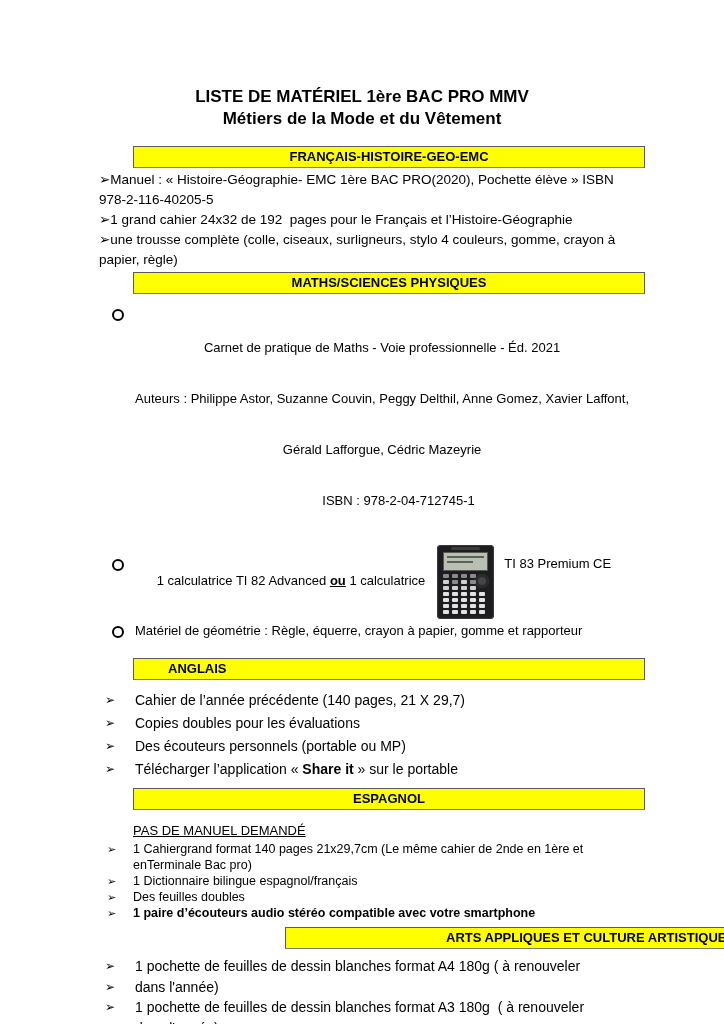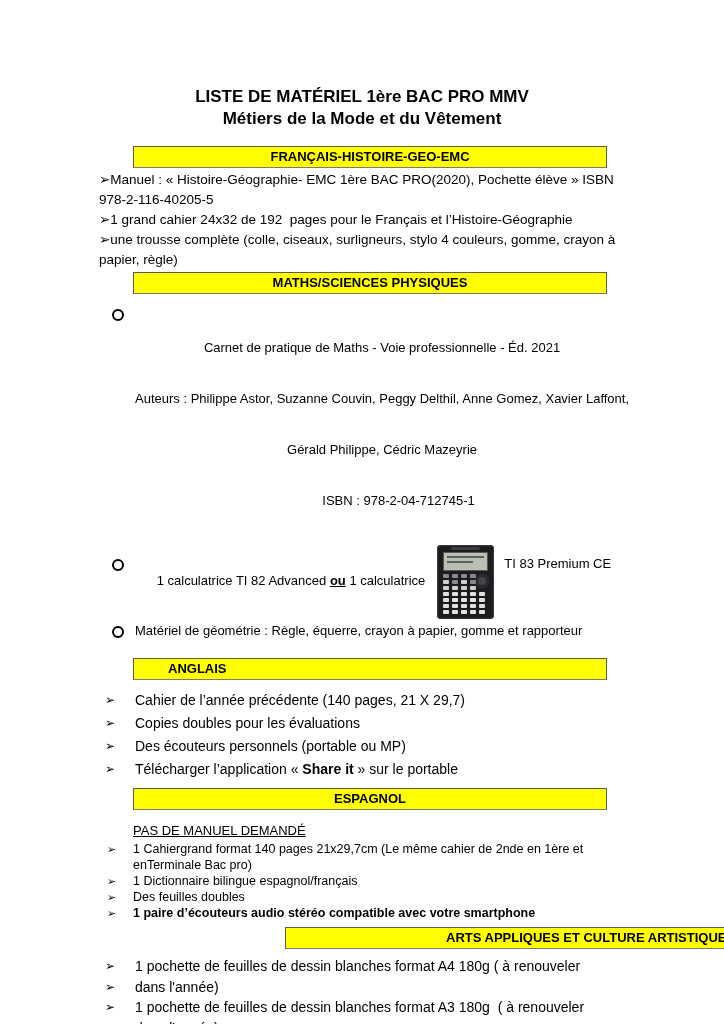--- a/index.html
+++ b/index.html
@@ -10,21 +10,21 @@
     background:#ffffff;
     overflow:hidden;
     font-family:"Liberation Sans", sans-serif;
     color:#000;
   }
   .title-block{margin-top:86px;text-align:center;}
   .title-line{font-size:17px;font-weight:bold;line-height:22px;white-space:pre;}
 
   .sec-box{
     box-sizing:border-box;
-    margin-left:133px;width:474px;height:22px;
+    margin-left:133px;width:512px;height:22px;
     background:#FFFF00;
     border:1px solid #5b5b5b;
     border-bottom-color:#7a7a7a;
     font-size:13px;font-weight:bold;line-height:20px;
     text-align:center;white-space:pre;
   }
   .sec-box.left{text-align:left;padding-left:34px;}
   .sec-box.arts{
     margin-left:285px;width:500px;
     text-align:left;padding-left:160px;
@@ -124,21 +124,21 @@
     <div class="fr-line">papier, règle)</div>
   </div>
 
   <div class="sec-box" style="margin-top:2px;">MATHS/SCIENCES PHYSIQUES</div>
 
   <div class="maths-item carnet">
     <span class="circle-bullet"></span>
     <div class="maths-text">
       <div>Carnet de pratique de Maths - Voie professionnelle - Éd. 2021</div>
       <div>Auteurs : Philippe Astor, Suzanne Couvin, Peggy Delthil, Anne Gomez, Xavier Laffont,</div>
-      <div>Gérald Philippe, Cédric Mazeyrie</div>
+      <div>Gérald Lafforgue, Cédric Mazeyrie</div>
       <div class="indent-1">ISBN : 978-2-04-712745-1</div>
     </div>
   </div>
 
   <div class="maths-item calc-row">
     <span class="circle-bullet" style="margin-top:14px;"></span>
     <div class="maths-text">
       <span class="seg">1 calculatrice TI 82 Advanced </span><span class="bold-ou">ou</span><span class="seg"> 1 calculatrice</span>
     </div>
     <div class="calc">

